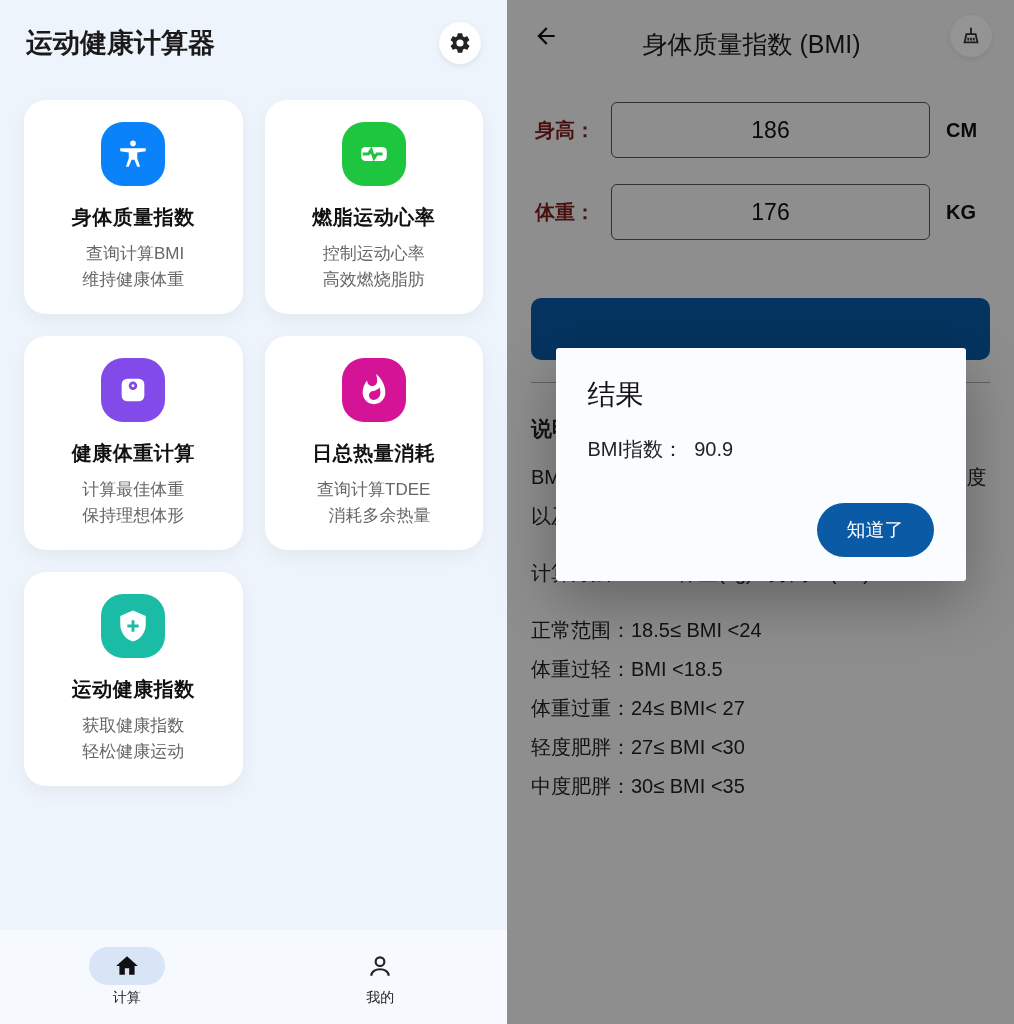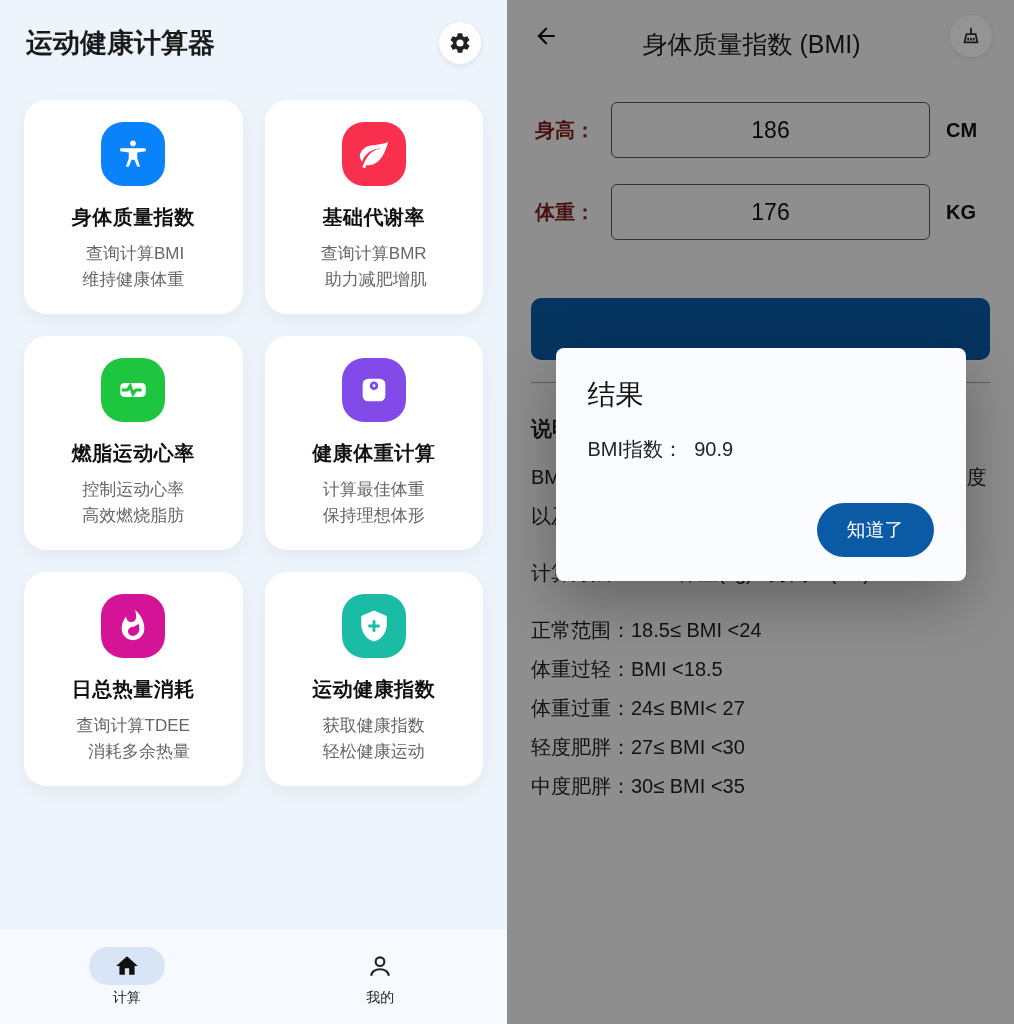--- a/index.html
+++ b/index.html
@@ -46,21 +46,21 @@
     .form-unit { width: 44px; font-size: 20px; font-weight: 600; color: #111; }
     
     .calc-btn { margin: 22px 24px; height: 62px; background: #0a5aa5; border-radius: 10px; }
     .divider { height: 1px; background: #aaa; margin: 12px 24px; }
     
     .info-area { padding: 14px 24px; font-size: 20px; color: #222; line-height: 1.95; }
     .info-head { font-weight: 600; margin-bottom: 8px; font-size: 21px; }
     .info-p { margin-bottom: 18px; }
     
     
-    .dialog { position: absolute; z-index: 10; top: 348px; left: 50%; transform: translateX(-50%); width: 410px; background: #fafcff; border-radius: 8px; padding: 28px 32px 24px 32px; box-shadow: 0 20px 60px rgba(0,0,0,0.3); }
+    .dialog { position: absolute; z-index: 10; top: 348px; left: 50%; transform: translateX(-50%); width: 410px; background: #fafcff; border-radius: 3px; padding: 28px 32px 24px 32px; box-shadow: 0 20px 60px rgba(0,0,0,0.3); }
     .dialog-title { font-size: 28px; font-weight: 500; color: #111; margin-bottom: 22px; }
     .dialog-body { font-size: 20px; color: #222; margin-bottom: 40px; }
     .dialog-actions { display: flex; justify-content: flex-end; }
     .dialog-btn { background: #0a5aa5; color: #fff; font-size: 19px; padding: 14px 30px; border-radius: 30px; border: none; }
   </style>
 </head>
 <body>
 
 <div class="left-panel">
   <div class="lp-header">
@@ -75,29 +75,20 @@
   <div class="grid">
     <div class="card">
       <div class="card-icon bg-blue">
           <svg viewBox="0 0 24 24">
             <circle cx="12" cy="4.5" r="2"></circle>
             <path d="M21 8h-18v2l6 1v4l-2 6h2l2-5h2l2 5h2l-2-6v-4l6-1z"></path>
           </svg>
         </div>
       <div class="card-title">身体质量指数</div>
       <div class="card-desc"><span>查询计算BMI</span><br><span>维持健康体重</span></div>
-    </div>
-    <div class="card">
-      <div class="card-icon bg-red">
-          <svg viewBox="0 0 24 24">
-            <path d="M17 8C8 10 5.9 16.17 3.82 21.34l1.89.66.95-2.3c.48.17.98.3 1.34.3C19 20 22 3 22 3c-1 2-8 2.25-13 3.25S2 11.5 2 13.5s1.75 3.75 1.75 3.75C7 8 17 8 17 8z"></path>
-          </svg>
-        </div>
-      <div class="card-title">基础代谢率</div>
-      <div class="card-desc"><span>查询计算BMR</span><br><span>助力减肥增肌</span></div>
     </div>
     <div class="card">
       <div class="card-icon bg-green">
           <svg viewBox="0 0 24 24">
             <rect x="3" y="7" width="18" height="10" rx="3" fill="#fff"></rect>
             <path fill="#1dc63e" d="M4 12h4l2-3 2 6 2-3h4" stroke="#1dc63e" stroke-width="2"></path>
           </svg>
         </div>
       <div class="card-title">燃脂运动心率</div>
       <div class="card-desc"><span>控制运动心率</span><br><span>高效燃烧脂肪</span></div>

